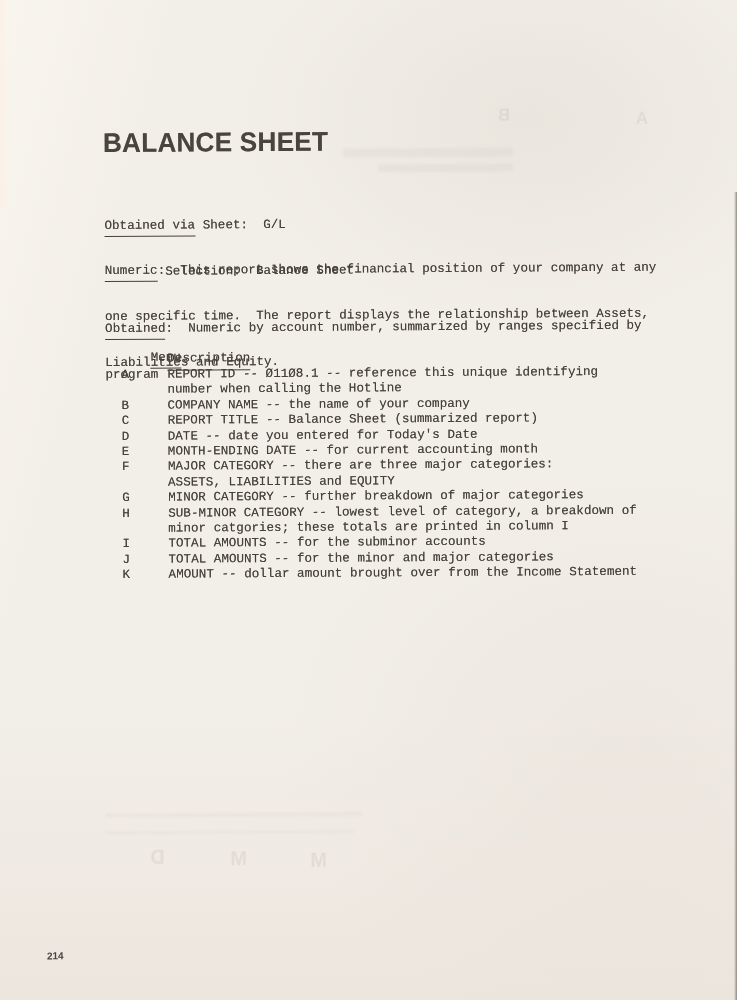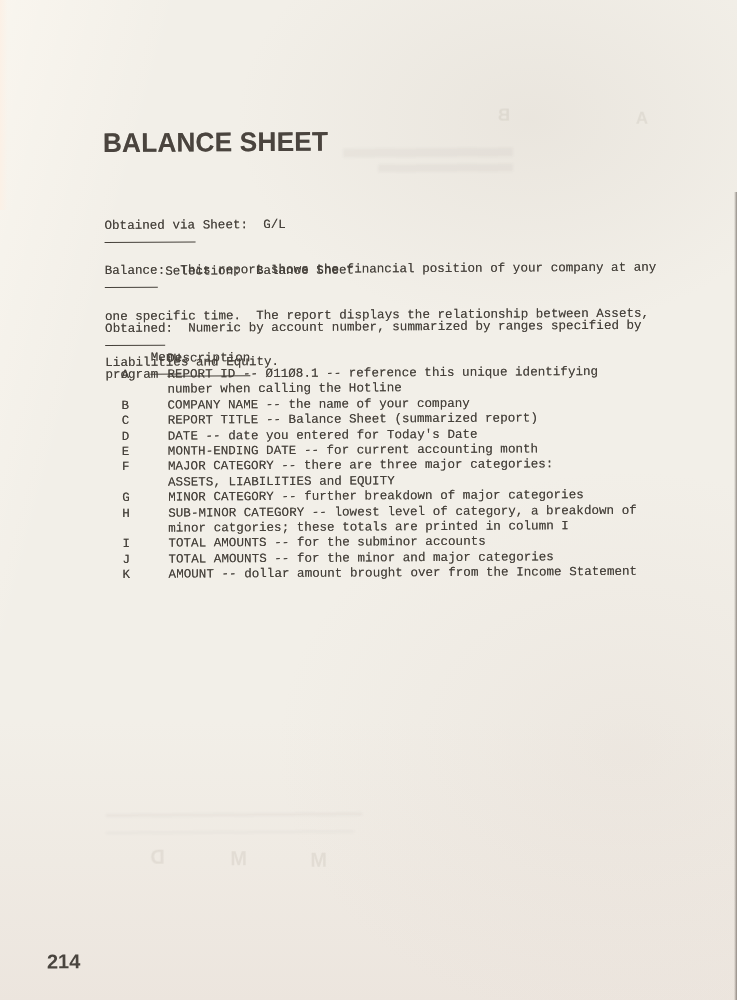--- a/index.html
+++ b/index.html
@@ -24,21 +24,21 @@
   }
   .mono {
     position: absolute;
     left: 106px;
     font-size: 12.6px;
     line-height: 15.4px;
     white-space: pre;
     color: #45403a;
     text-shadow: 0 0 0.5px rgba(69,64,58,0.65);
   }
-  .u { border-bottom: 1.2px solid currentColor; padding-bottom: 9px; }
+  .u { border-bottom: 1.2px solid currentColor; padding-bottom: 3px; }
   .title {
     position: absolute;
     left: 105px; top: 128px;
     font-family: "Liberation Sans", sans-serif;
     font-weight: 800;
     font-size: 27px;
     letter-spacing: 0.2px;
     color: #4a443e;
     text-shadow: 0 0 0.6px rgba(74,68,62,0.5);
     transform: scaleX(0.97);
@@ -54,21 +54,21 @@
     text-shadow: 0 0 0.5px rgba(69,64,58,0.65);
   }
   .t-row .desc {
     position: absolute; left: 62px; top: 0;
     font-size: 12.6px; line-height: 15.4px; white-space: pre;
     text-shadow: 0 0 0.5px rgba(69,64,58,0.65);
   }
   .page-number {
     position: absolute; left: 44px; top: 950px;
     font-family: "Liberation Sans", sans-serif;
-    font-size: 20px; font-weight: 600;
+    font-size: 10px; font-weight: 600;
     color: #4a453f;
   }
   
   .scan-edge-right {
     position: absolute; right: 0; top: 192px; bottom: 0; width: 3px;
     background: linear-gradient(to right, rgba(55,46,40,0) 0%, rgba(55,46,40,0.5) 100%);
   }
   .scan-edge-left {
     position: absolute; left: 0; top: 0; width: 8px; height: 210px;
     background: linear-gradient(to right, rgba(252,240,229,0.9), rgba(252,240,229,0));
@@ -96,21 +96,21 @@
   <div class="scan-rotate">
 
     <div class="title">BALANCE SHEET</div>
 
     <div class="mono" style="top:188px;">
       <div><span class="u">Obtained via</span><span> Sheet:  G/L</span></div>
       <div>        Selection:  Balance Sheet</div>
     </div>
 
     <div class="mono" style="top:233px;">
-      <div><span class="u">Balance</span><span>:  This report shows the financial position of your company at any</span></div>
+      <div><span class="u">Numeric</span><span>:  This report shows the financial position of your company at any</span></div>
       <div>one specific time.  The report displays the relationship between Assets,</div>
       <div>Liabilities and Equity.</div>
     </div>
 
     <div class="mono" style="top:291px;">
       <div><span class="u">Obtained</span><span>:  Numeric by account number, summarized by ranges specified by</span></div>
       <div>program</div>
     </div>
 
     <div class="mono legend-header">

